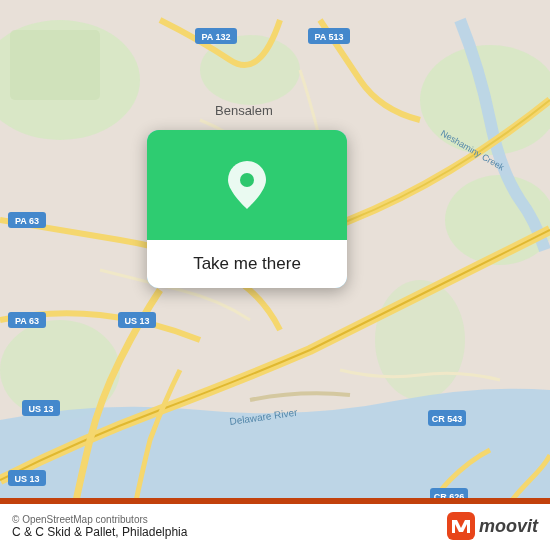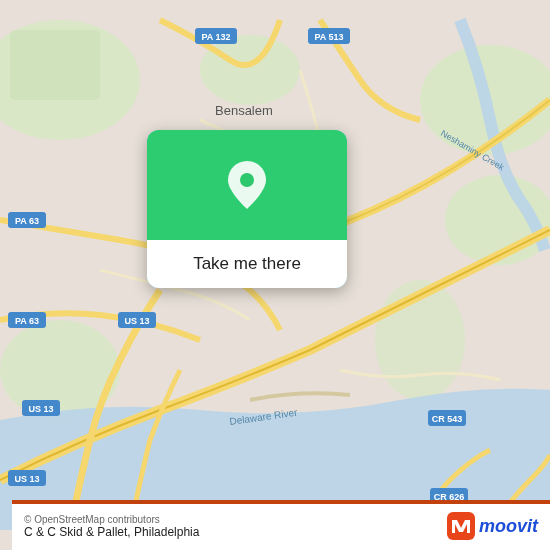--- a/index.html
+++ b/index.html
@@ -23,27 +23,27 @@
     
     #map-svg {
       position: absolute;
       top: 0; left: 0;
       width: 100%; height: 100%;
     }
 
     
     #bottom-bar {
       position: absolute;
-      bottom: 0; left: 12px; right: 0;
+      bottom: 0; left: 0; right: 0;
       background: white;
       padding: 8px 12px 10px 12px;
       display: flex;
       align-items: center;
       justify-content: space-between;
-      border-top: 4px solid #c2410c;
+      border-top: 6px solid #c2410c;
       z-index: 10;
     }
 
     #bottom-left {
       display: flex;
       flex-direction: column;
     }
 
     #copyright-text {
       font-size: 10px;
@@ -63,21 +63,21 @@
     }
 
     #moovit-icon {
       width: 28px;
       height: 28px;
     }
 
     #moovit-text {
       font-size: 18px;
       font-weight: bold;
-      color: #1d4ed8;
+      color: #404040;
       font-style: italic;
     }
 
     
     #take-me-there-card {
       position: absolute;
       top: 130px;
       left: 147px;
       width: 200px;
       background: #7dd3fc;

